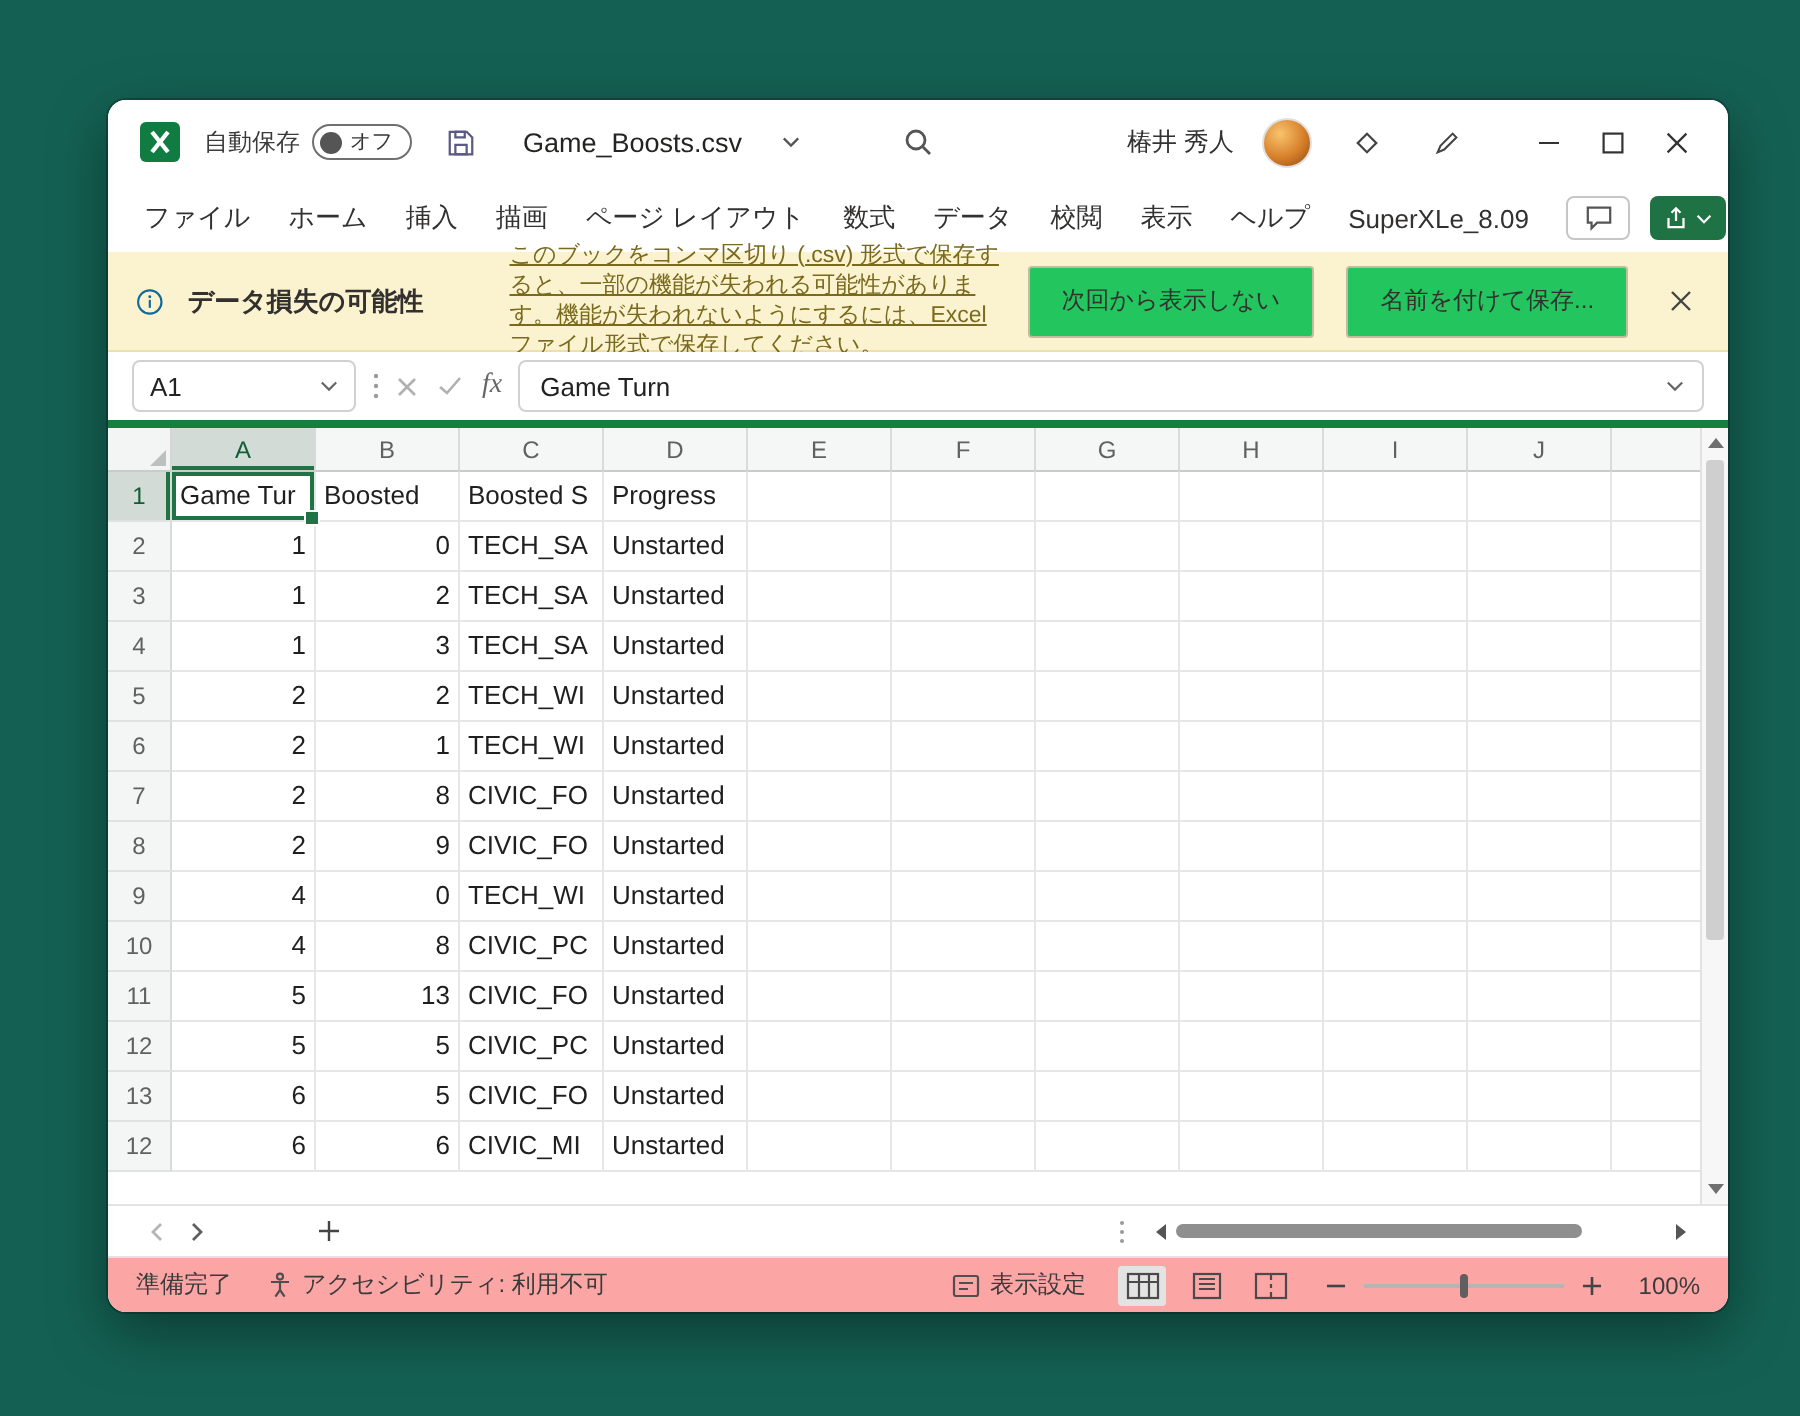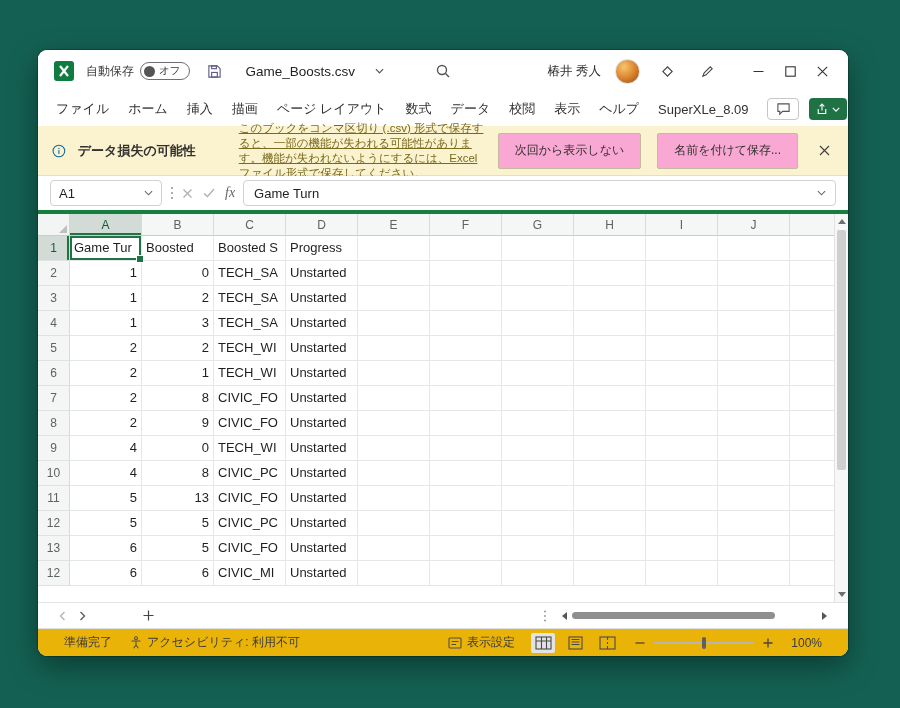--- a/index.html
+++ b/index.html
@@ -4,21 +4,21 @@
 <style>
   * { box-sizing: border-box; }
   html,body { margin:0; padding:0; }
   body {
     width:900px; height:708px; overflow:hidden;
     background:#146153;
     font-family:"Liberation Sans","DejaVu Sans",sans-serif;
     -webkit-font-smoothing:antialiased;
   }
   .window {
-    position:absolute; left:38px; top:50px; width:810px; height:606px;
+    position:absolute; left:54px; top:50px; width:810px; height:606px;
     background:#fff; border-radius:9px; overflow:hidden;
     box-shadow:0 10px 30px rgba(0,0,0,.4), 0 0 0 1px rgba(0,0,0,.22);
     display:flex; flex-direction:column;
   }
 
   
   .titlebar { height:42px; flex:0 0 42px; display:flex; align-items:center; padding:0 10px 0 16px; position:relative; background:#fff; }
   .xl-logo { width:20px; height:20px; border-radius:3px; background:#107c41; display:flex; align-items:center; justify-content:center; margin-right:12px; }
   .autosave-label { font-size:12px; color:#3b3b3b; margin-right:6px; white-space:nowrap; }
   .toggle { display:flex; align-items:center; gap:4px; border:1px solid #6f6f6f; border-radius:10px; height:18px; padding:0 8px 0 3px; font-size:10.5px; color:#333; margin-right:12px; cursor:default; }
@@ -37,21 +37,21 @@
   .rtab { font-size:13px; color:#323130; margin-right:19px; white-space:nowrap; cursor:default; }
   .ribbon-right { margin-left:auto; display:flex; align-items:center; gap:10px; padding-right:4px; }
   .comment-btn { width:32px; height:22px; border:1px solid #c8c6c4; border-radius:4px; display:flex; align-items:center; justify-content:center; background:#fff; }
   .share-btn { height:22px; border-radius:4px; background:#1f7244; display:flex; align-items:center; justify-content:center; gap:4px; padding:0 7px; }
 
   
   .warnbar { height:50px; flex:0 0 50px; background:#fbf3cf; border-bottom:1px solid #ece0b0; display:flex; align-items:center; padding:0 14px; gap:12px; }
   .warn-title { font-size:13px; font-weight:bold; color:#323130; white-space:nowrap; }
   .warn-msg { width:322px; font-size:11.5px; line-height:15px; color:#7a6a1e; text-decoration:underline; cursor:pointer;margin-left:31px; }
   .warn-buttons { margin-left:auto; display:flex; align-items:center; gap:16px; }
-  .warn-btn { height:36px; padding:0 16px; background:#f9a8d4; border:1px solid #c2bb9e; border-radius:2px; font-size:12px; color:#323130; display:flex; align-items:center; white-space:nowrap; cursor:default; }
+  .warn-btn { height:36px; padding:0 16px; background:#22c55e; border:1px solid #c2bb9e; border-radius:2px; font-size:12px; color:#323130; display:flex; align-items:center; white-space:nowrap; cursor:default; }
   .warn-close { width:26px; height:26px; display:flex; align-items:center; justify-content:center; margin-left:4px; }
 
   
   .fbar { height:38px; flex:0 0 38px; display:flex; align-items:center; gap:8px; padding:0 12px; background:#fff; border-bottom:4px solid #15803d; }
   .name-box { width:112px; height:26px; border:1px solid #d1d1d1; border-radius:4px; display:flex; align-items:center; padding:0 8px; font-size:13px; color:#222; background:#fff; }
   .name-box .chev { margin-left:auto; }
   .fbar-icons { display:flex; align-items:center; gap:10px; color:#a8a8a8; }
   .fx { font-family:"Liberation Serif","DejaVu Serif",serif; font-style:italic; font-size:14px; color:#666; }
   .formula-field { flex:1; height:26px; border:1px solid #d1d1d1; border-radius:4px; display:flex; align-items:center; padding:0 28px 0 10px; font-size:13px; color:#222; position:relative; background:#fff; }
   .formula-field .chev { position:absolute; right:9px; top:50%; transform:translateY(-50%); }
@@ -88,21 +88,21 @@
   .add-sheet { margin-left:44px; width:24px; height:100%; display:flex; align-items:center; justify-content:center; }
   .tab-divider { margin-left:auto; width:14px; display:flex; align-items:center; justify-content:center; color:#9a9a9a; }
   .hscroll { width:272px; height:12px; display:flex; align-items:center; margin:0 4px 0 6px; }
   .h-arrow { width:12px; display:flex; align-items:center; justify-content:center; }
   .tri-left { width:0; height:0; border-top:4px solid transparent; border-bottom:4px solid transparent; border-right:5px solid #555; }
   .tri-right { width:0; height:0; border-top:4px solid transparent; border-bottom:4px solid transparent; border-left:5px solid #555; }
   .h-track { flex:1; height:12px; position:relative; }
   .hthumb { position:absolute; left:2px; top:2.5px; width:82%; height:7px; background:#8f8f8f; border-radius:4px; }
 
   
-  .statusbar { height:28px; flex:0 0 28px; border-top:1px solid #e3e3e3; background:#eab308; display:flex; align-items:center; padding:0 26px; font-size:12px; color:#3b3b3b; }
+  .statusbar { height:28px; flex:0 0 28px; border-top:1px solid #e3e3e3; background:#fca5a5; display:flex; align-items:center; padding:0 14px; font-size:12px; color:#3b3b3b; }
   .sb-item { display:flex; align-items:center; gap:5px; white-space:nowrap; }
   .sb-ready { margin-right:18px; }
   .sb-spacer { flex:1; }
   .view-icons { display:flex; align-items:center; gap:8px; margin:0 16px; }
   .view-btn { width:24px; height:20px; display:flex; align-items:center; justify-content:center; border-radius:2px; }
   .view-btn.active { background:#e3e3e3; }
   .zoom { display:flex; align-items:center; gap:9px; }
   .zoom-track { width:100px; height:2px; background:#b5b5b5; position:relative; }
   .zoom-thumb { position:absolute; left:50%; top:50%; transform:translate(-50%,-50%); width:4px; height:12px; background:#5f5f5f; border-radius:2px; }
   .zoom-pct { width:40px; text-align:right; }

